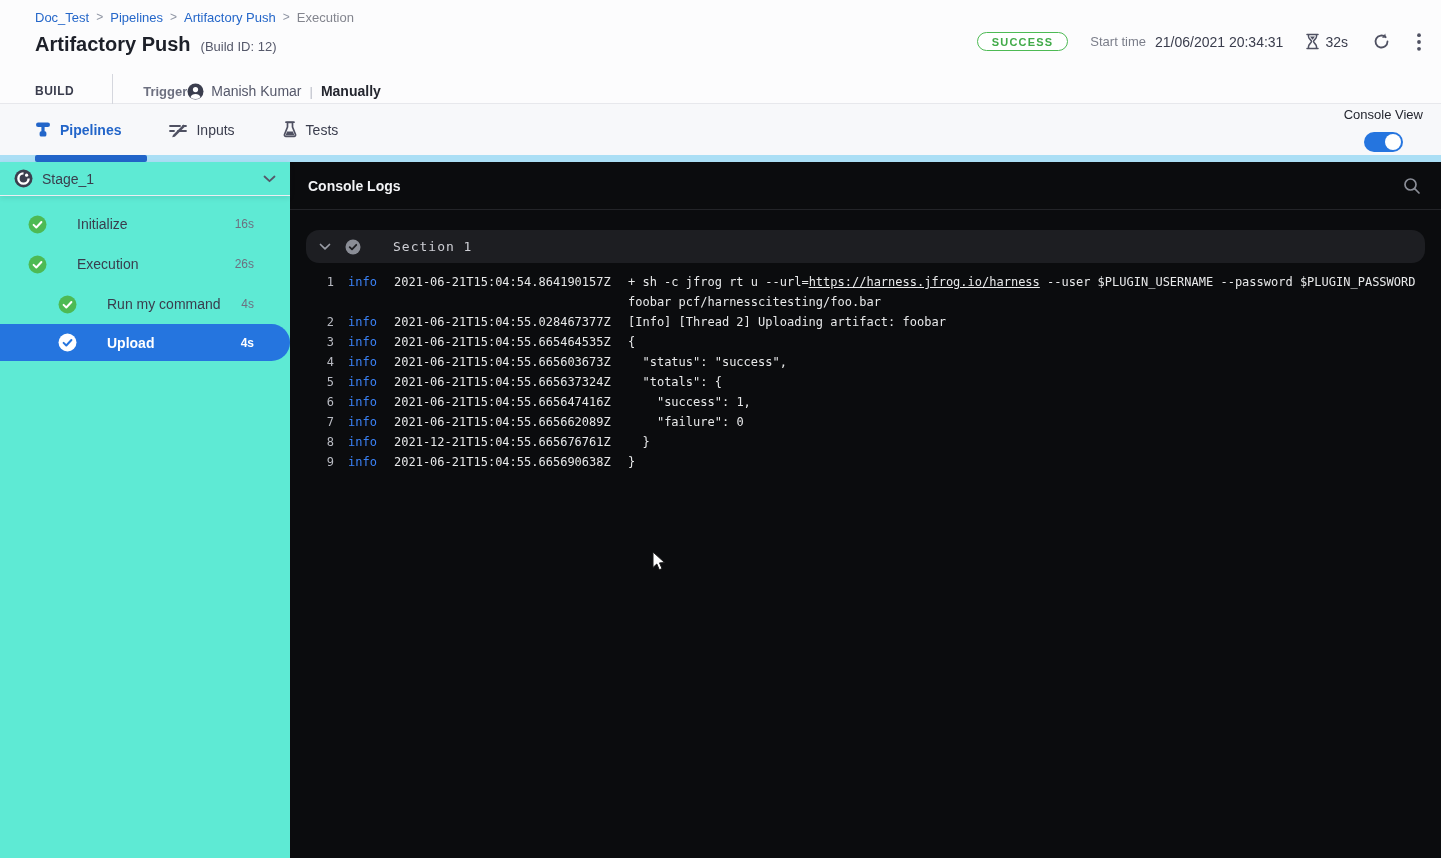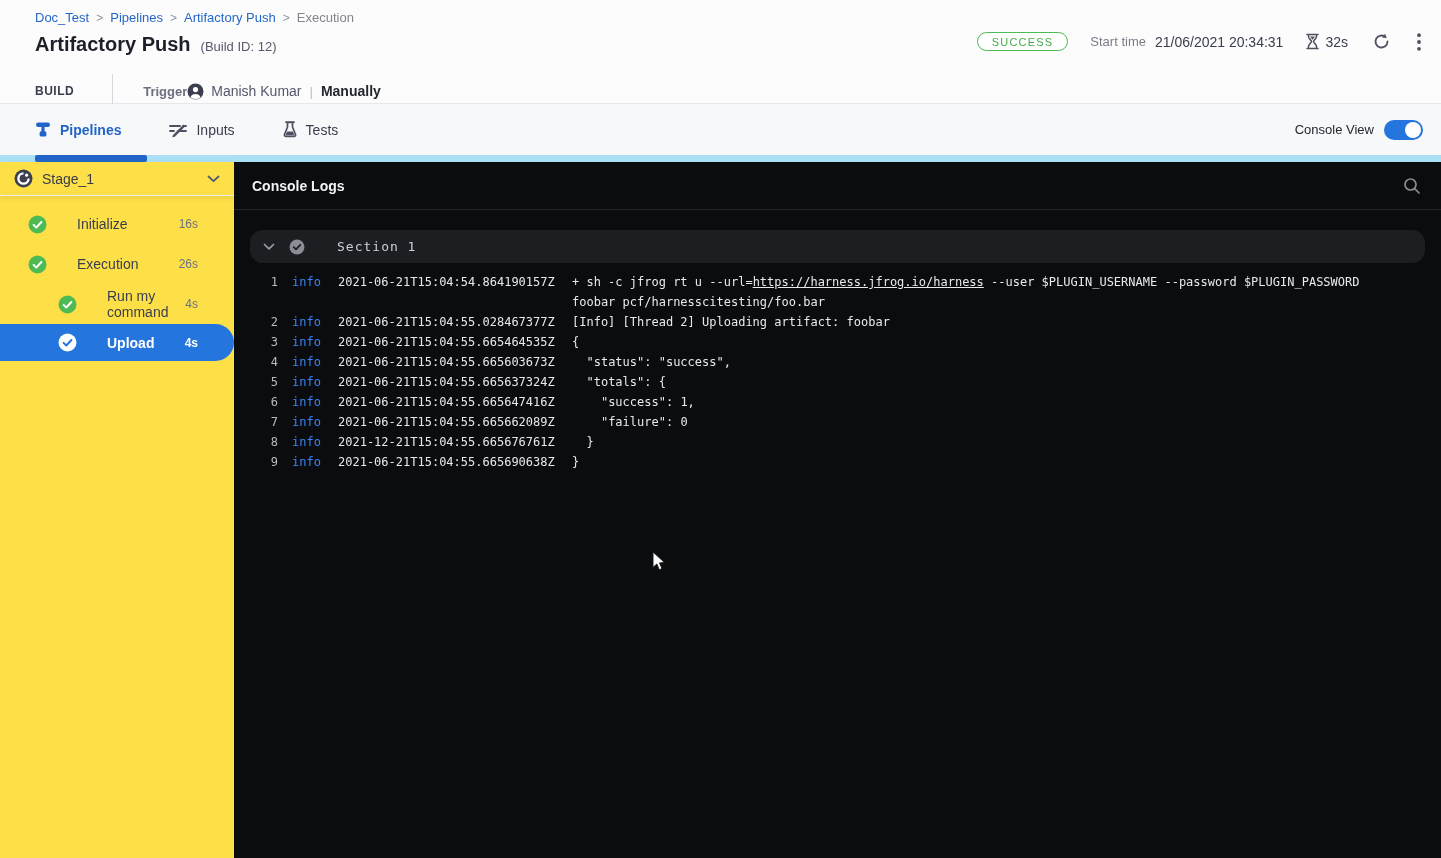--- a/index.html
+++ b/index.html
@@ -1,57 +1,57 @@
 <!DOCTYPE html>
 <html><head>
 <meta charset="utf-8">
 <style>
   * { margin:0; padding:0; box-sizing:border-box; }
   html,body { width:1441px; height:858px; overflow:hidden; }
   body { font-family:"Liberation Sans", sans-serif; background:#fff; position:relative; }
 
   
   .page-header { background:#fcfcfd; padding:10px 20px 0 35px; height:104px; position:relative; border-bottom:1px solid #e7e8ec; }
-  .breadcrumb { font-size:13px; display:flex; gap:7px; align-items:flex-end; }
+  .breadcrumb { font-size:13px; display:flex; gap:7px; align-items:flex-start; }
   .breadcrumb .crumb { color:#2567c9; cursor:pointer; }
   .breadcrumb .sep { color:#8f95a3; font-size:12px; }
   .breadcrumb .crumb.current { color:#83858e; cursor:default; }
   .title-row { margin-top:8px; display:flex; align-items:baseline; gap:10px; }
   .page-title { font-size:20px; font-weight:bold; color:#1d2029; }
   .build-id { font-size:13px; color:#55586a; }
   .meta-right { position:absolute; top:30px; right:18px; display:flex; align-items:center; gap:22px; }
-  .status-badge { border:1.6px solid #4dba54; color:#42ab49; border-radius:11px; font-size:11px; font-weight:normal; letter-spacing:1.2px; padding:3px 14px 2px; background:#fff; }
+  .status-badge { border:1.6px solid #4dba54; color:#42ab49; border-radius:11px; font-size:11px; font-weight:bold; letter-spacing:1.2px; padding:3px 14px 2px; background:#fff; }
   .start-time-wrap { display:flex; align-items:center; gap:9px; font-size:13px; }
   .start-time-label { color:#7b7e8a; }
   .start-time-value { color:#3a3d4d; font-size:14px; }
   .duration-wrap { display:flex; align-items:center; gap:5px; color:#3a3d4d; font-size:14px; }
   .icon-btn { background:none; border:none; cursor:pointer; display:flex; align-items:center; justify-content:center; padding:2px; }
   .build-row { display:flex; align-items:center; margin-top:16px; height:38px; font-size:13px; }
   .build-label { font-weight:bold; font-size:12px; letter-spacing:.5px; color:#3a3d4d; }
   .vdivider { width:1px; height:34px; background:#d5d7de; margin:0 30px 0 38px; }
   .trigger-label { color:#6d7080; font-weight:bold; }
   .trigger-user-wrap { display:flex; align-items:center; gap:7px; color:#55586a; font-size:14px; }
   .pipe-sep { color:#b9bcc6; margin:0 8px; }
   .trigger-type { color:#24262f; font-weight:bold; font-size:14px; }
 
   
   .tab-bar { background:#f7f8fa; height:51px; display:flex; align-items:center; padding:0 18px 0 35px; position:relative; }
   .tab { display:flex; align-items:center; gap:9px; font-size:14px; color:#3a3d4d; margin-right:48px; cursor:pointer; }
   .tab.active { color:#2265c9; font-weight:bold; }
-  .console-view-wrap { margin-left:auto; display:flex; align-items:center; gap:10px; font-size:13px; color:#24262f; }
+  .console-view-wrap { margin-left:auto; display:flex; align-items:center; gap:10px; font-size:13px; color:#24262f;flex-direction:column; }
   .toggle { width:39px; height:20px; border-radius:10px; background:#2575df; position:relative; cursor:pointer; }
   .toggle .knob { position:absolute; top:2px; right:2px; width:16px; height:16px; border-radius:50%; background:#fff; }
   .blue-strip { height:7px; background:#abdff5; position:relative; }
   .active-underline { position:absolute; left:35px; top:0; width:112px; height:7px; background:#2265c9; border-radius:2px; }
 
   
   .main { display:flex; height:696px; }
 
   
-  .sidebar { width:234px; background:#fde047; position:relative; flex-shrink:0; }
+  .sidebar { width:290px; background:#5eead4; position:relative; flex-shrink:0; }
   .stage-header { height:34px; display:flex; align-items:center; gap:9px; padding:0 14px; border-bottom:1px solid #eceef2; box-shadow:0 2px 5px rgba(40,45,60,.10); position:relative; z-index:2; cursor:pointer; }
   .stage-label { font-size:14px; color:#3a3d4d; flex:1; }
   .steps { padding-top:8px; }
   .step-row { height:40px; display:flex; align-items:center; cursor:pointer; position:relative; }
   .step-row .step-icon { margin-left:28px; display:flex; }
   .step-row.indent .step-icon { margin-left:58px; }
   .step-label { font-size:14px; color:#3a3d4d; margin-left:30px; }
   .step-duration { margin-left:auto; margin-right:36px; font-size:12px; color:#6d7080; }
   .step-row.selected { background:#2575df; border-radius:0 20px 20px 0; height:37px; }
   .step-row.selected .step-label { color:#fff; font-weight:bold; }

